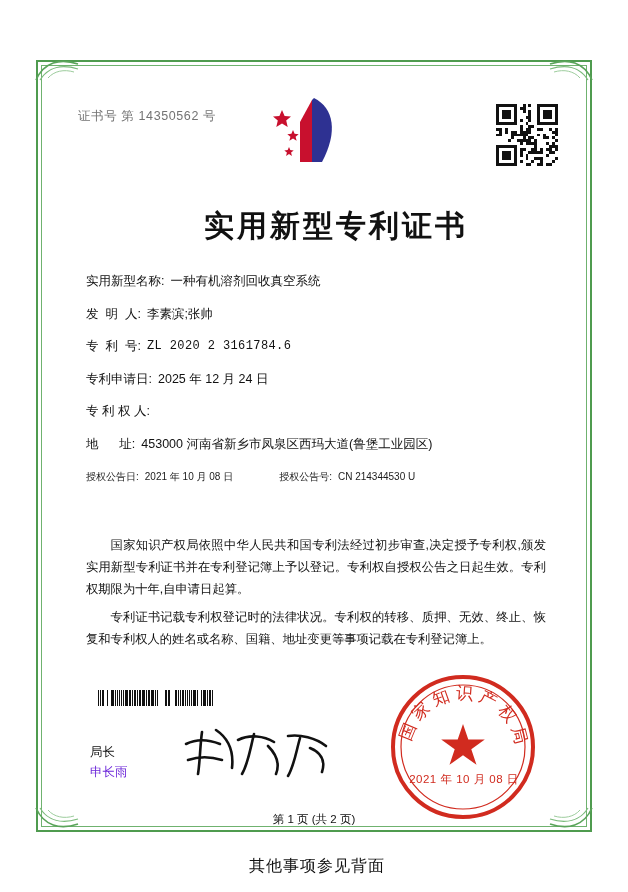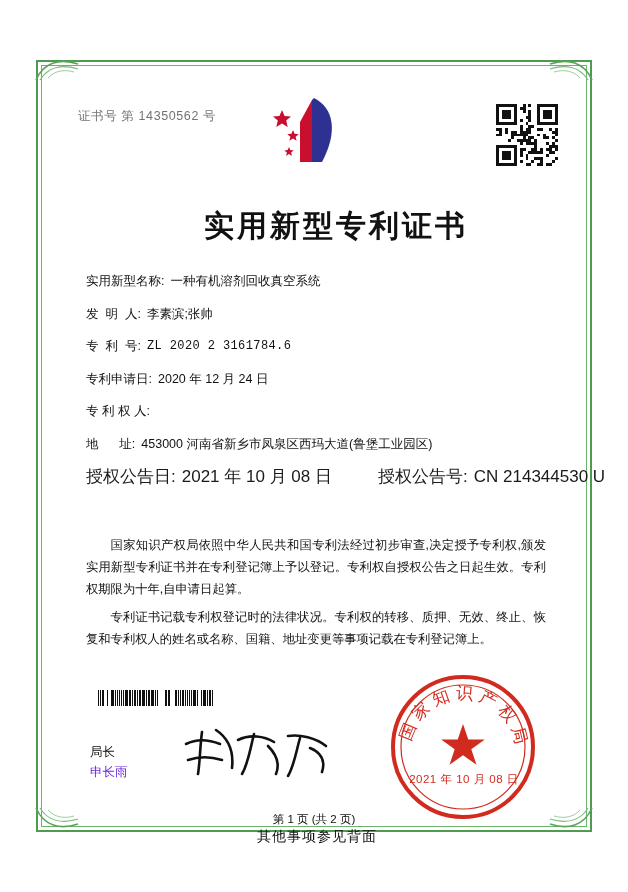--- a/index.html
+++ b/index.html
@@ -131,21 +131,21 @@
     word-break: break-all;
   }
   .row.mono .val {
     font-family: "Liberation Mono", monospace;
     font-size: 12px;
     letter-spacing: 0.4px;
   }
   .row-split {
     display: flex;
     align-items: flex-start;
-    font-size: 17px;
+    font-size: 10px;
     line-height: 19px;
     margin-bottom: 15px;
   }
   .row-split .seg {
     display: flex;
     align-items: baseline;
     white-space: pre;
   }
   .row-split .seg.right { margin-left: 46px; }
   .row-split .seg .val { margin-left: 6px; }
@@ -227,23 +227,23 @@
     position: absolute;
     left: 0; right: 0;
     top: 812px;
     text-align: center;
     font-size: 11.5px;
     color: #111;
   }
   .footnote {
     position: absolute;
     left: 0; right: 0;
-    top: 828px;
+    top: 856px;
     text-align: center;
-    font-size: 14px;
+    font-size: 16px;
     color: #111;
     letter-spacing: 1px;
     margin-left: 6px;
   }
 </style>
 </head>
 <body>
 
 <div class="page">
 
@@ -750,21 +750,21 @@
     <div class="row">
       <span class="lbl">发  明  人:</span>
       <span class="val">李素滨;张帅</span>
     </div>
     <div class="row mono">
       <span class="lbl">专  利  号:</span>
       <span class="val">ZL 2020 2 3161784.6</span>
     </div>
     <div class="row">
       <span class="lbl">专利申请日:</span>
-      <span class="val">2020 年 12 月 24 日</span>
+      <span class="val">2025 年 12 月 24 日</span>
     </div>
     <div class="row">
       <span class="lbl">专 利 权 人:</span>
     </div>
     <div class="row">
       <span class="lbl">地      址:</span>
       <span class="val">453000 河南省新乡市凤泉区西玛大道(鲁堡工业园区)</span>
     </div>
     <div class="row-split">
       <span class="seg">

